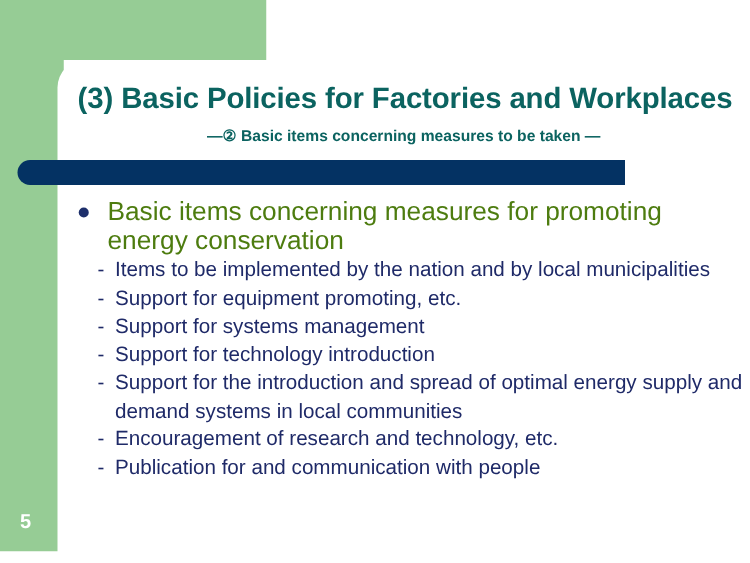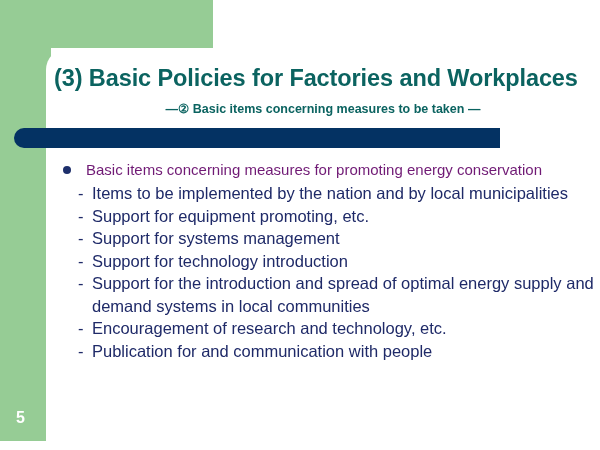--- a/index.html
+++ b/index.html
@@ -57,20 +57,21 @@
     position: absolute;
     left: 8px;
     top: 13px;
     width: 540px;
     margin: 0;
     font-size: 23.5px;
     font-weight: bold;
     color: #0b6360;
     letter-spacing: -0.1px;
     white-space: nowrap;
+    text-align: center;
   }
   .slide-subtitle {
     position: absolute;
     left: 8px;
     top: 45px;
     width: 530px;
     margin: 4px;
     font-size: 12.5px;
     font-weight: bold;
     color: #0b6360;
@@ -95,23 +96,23 @@
     position: absolute;
     left: 58px;
     top: 158px;
     width: 536px;
     color: #1f2a68;
   }
 
   .bullet-row {
     position: relative;
     padding-left: 28px;
-    font-size: 15px;
+    font-size: 21px;
     line-height: 23px;
-    color: #701a75;
+    color: #4d7c0f;
   }
   .bullet-dot {
     position: absolute;
     left: 5px;
     top: 8px;
     width: 8px;
     height: 8px;
     border-radius: 50%;
     background: #1d2f6b;
   }

